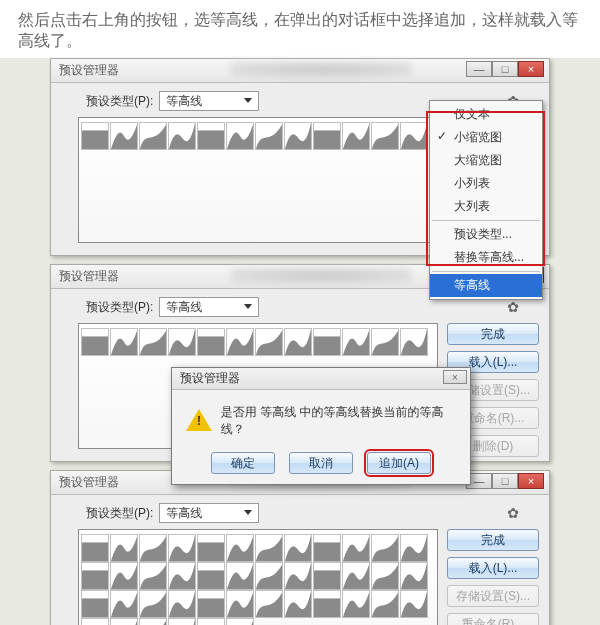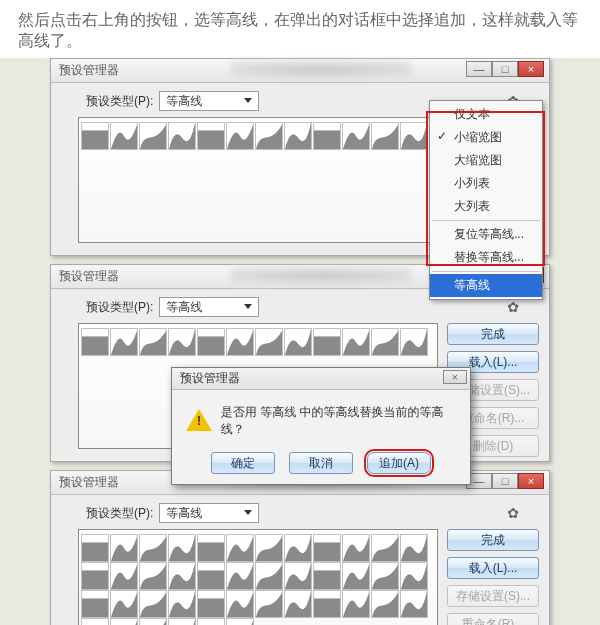--- a/index.html
+++ b/index.html
@@ -275,21 +275,20 @@
     background: linear-gradient(#f7fbff,#dae9f7 48%,#c4dcf3 52%,#d6e8fa);
     display: flex;
     align-items: center;
     justify-content: center;
     color: #1b3d63;
     padding: 0 8px;
   }
   .dlg-btn.framed {
     outline: 2px solid #d01c1c;
     outline-offset: 1px;
-    border-radius: 7px;
   }
   .thumbs.tall { padding-bottom: 4px; }
 </style>
 </head>
 <body>
 
 <div class="intro">然后点击右上角的按钮，选等高线，在弹出的对话框中选择追加，这样就载入等高线了。</div>
 
 <div class="shot-wrap">
 
@@ -377,21 +376,21 @@
           </div>
     </div>
     <div class="menu-frame"></div>
     <div class="menu">
       <div class="mi">仅文本</div>
       <div class="mi check">小缩览图</div>
       <div class="mi">大缩览图</div>
       <div class="mi">小列表</div>
       <div class="mi">大列表</div>
       <div class="sep"></div>
-      <div class="mi">复位等高线...</div>
+      <div class="mi">预设类型...</div>
       <div class="mi">替换等高线...</div>
       <div class="sep"></div>
       <div class="mi hl">等高线</div>
     </div>
   </div>
 </div>
 
 <div class="window">
   <div class="titlebar">
     <span class="title">预设管理器</span>

